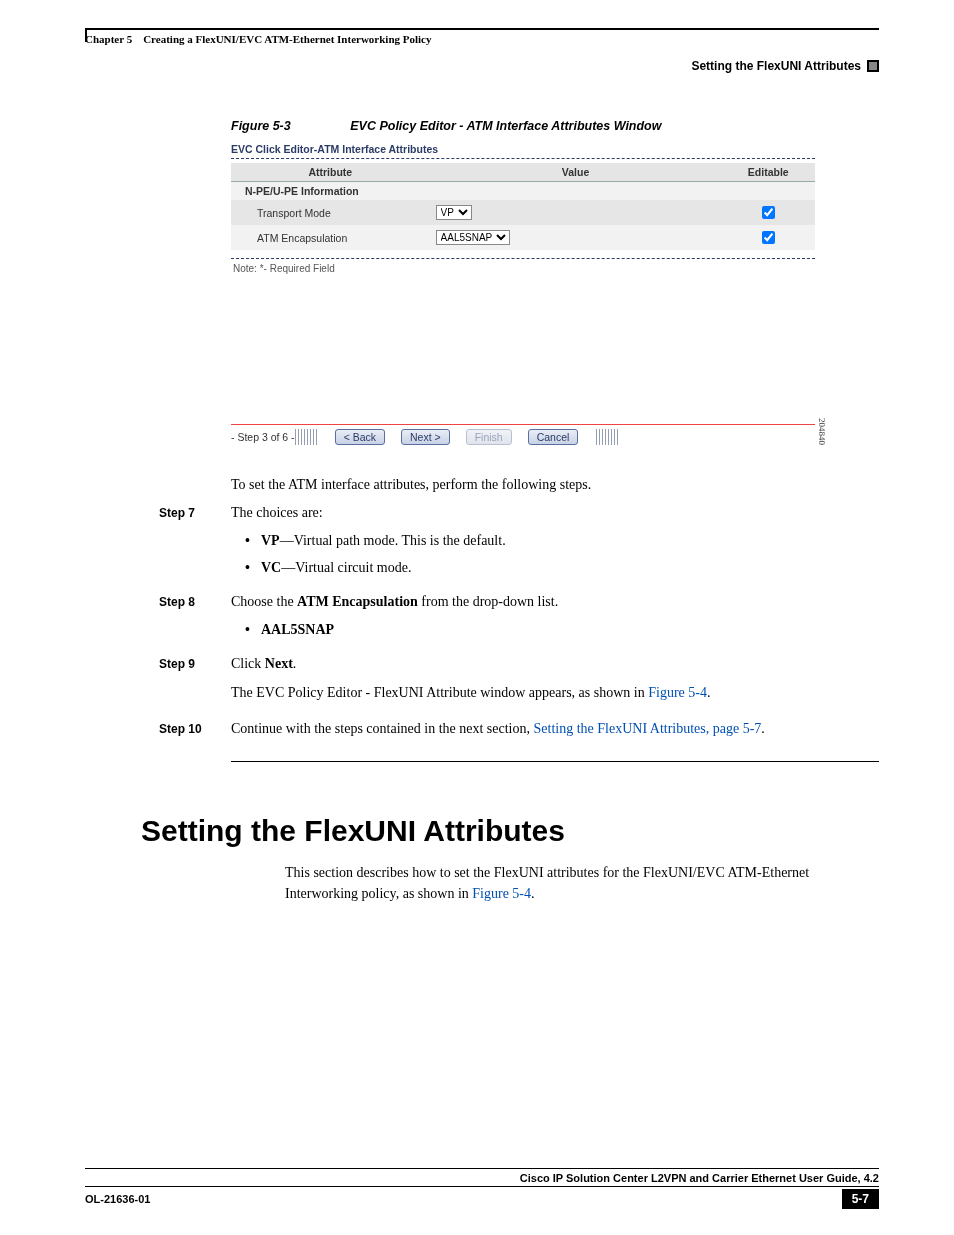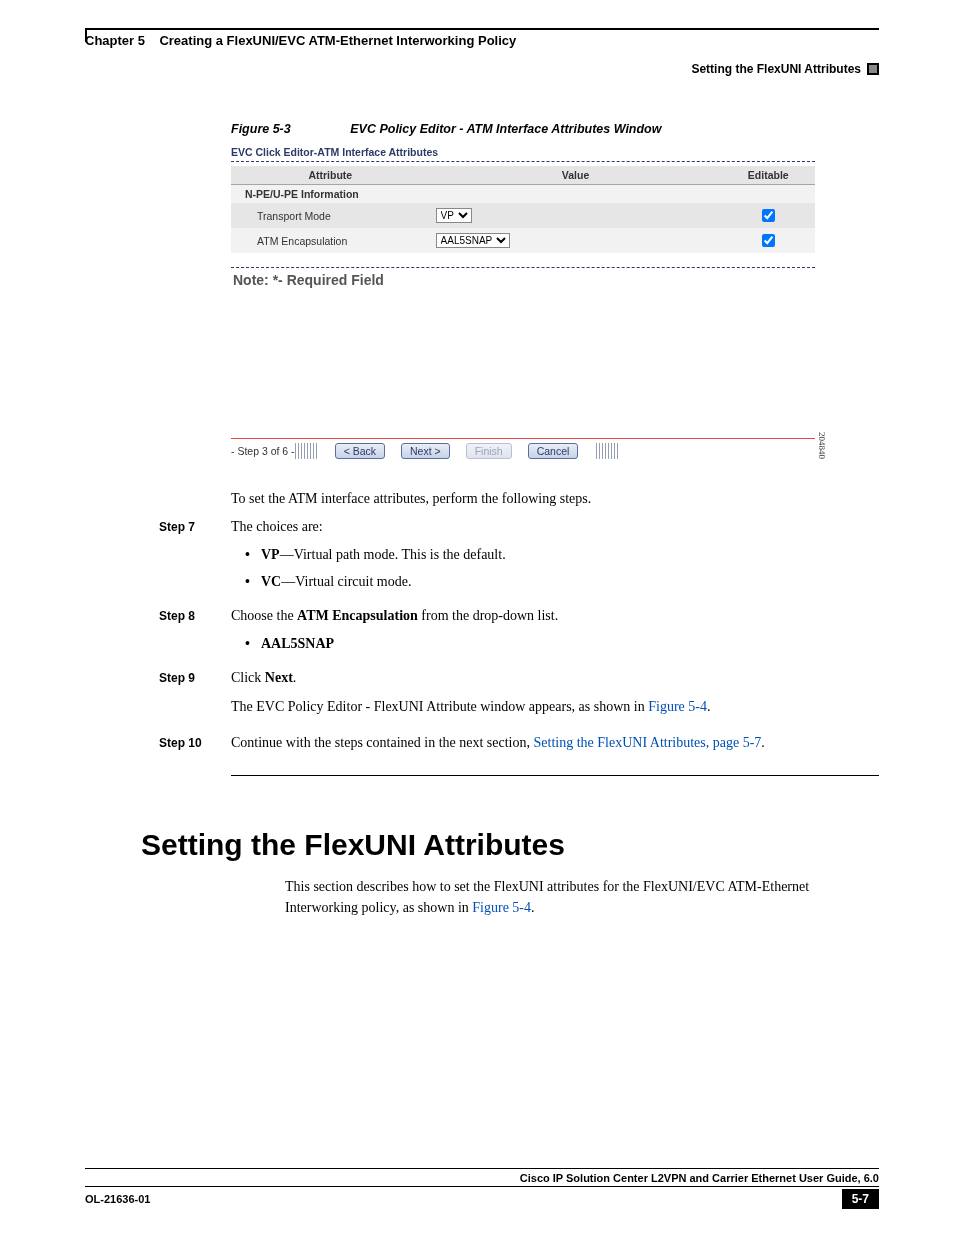--- a/index.html
+++ b/index.html
@@ -18,22 +18,22 @@
     padding: 28px 75px 0 85px;
   }
   .hdr-line {
     border-top: 2px solid #000;
     margin-bottom: 3px;
   }
   .hdr-top {
     display: flex;
     justify-content: space-between;
     align-items: center;
-    font-family: Liberation Sans, sans-serif;
-    font-size: 13px;
+    font-family: Liberation Serif, serif;
+    font-size: 11px;
   }
   .hdr-left {
     font-weight: bold;
   }
   .hdr-right-row {
     display: flex;
     justify-content: flex-end;
     align-items: center;
     gap: 6px;
     margin-top: 14px;
@@ -99,26 +99,25 @@
   .subhdr td {
     font-weight: bold;
     padding-left: 14px !important;
   }
   .sel {
     font-size: 10px;
     background: #fff;
     border: 1px solid #888;
   }
   .note-req {
-    font-size: 14px;
+    font-size: 10px;
     color: #555;
     padding: 4px 0 0 2px;
     border-top: 1px dashed #2a3b66;
-    margin-top: 14px;
-    font-weight: bold;
+    margin-top: 8px;
   }
   .widget-spacer { height: 150px; }
   .widget-footer {
     border-top: 1px solid #ef4444;
     padding-top: 4px;
     display: flex;
     justify-content: flex-start;
     align-items: center;
     font-size: 10.5px;
   }
@@ -362,19 +361,19 @@
 
     <div class="end-rule"></div>
 
     <h1 class="section">Setting the FlexUNI Attributes</h1>
     <p class="section-intro">
       <span>This section describes how to set the FlexUNI attributes for the FlexUNI/EVC ATM-Ethernet Interworking policy, as shown in </span><span class="link">Figure 5-4</span><span>.</span>
     </p>
   </div>
 
   <div class="page-footer">
-    <div class="footline1">Cisco IP Solution Center L2VPN and Carrier Ethernet User Guide, 6.0</div>
+    <div class="footline1">Cisco IP Solution Center L2VPN and Carrier Ethernet User Guide, 4.2</div>
     <div class="footline2">
       <span class="bold">OL-21636-01</span>
       <span class="page-badge">5-7</span>
     </div>
   </div>
 </div>
 
 </body></html>

